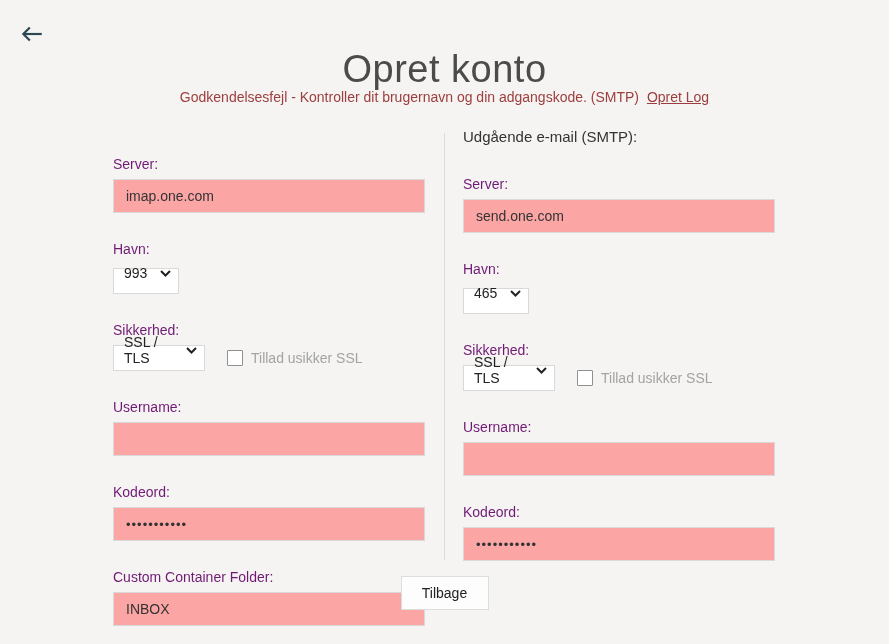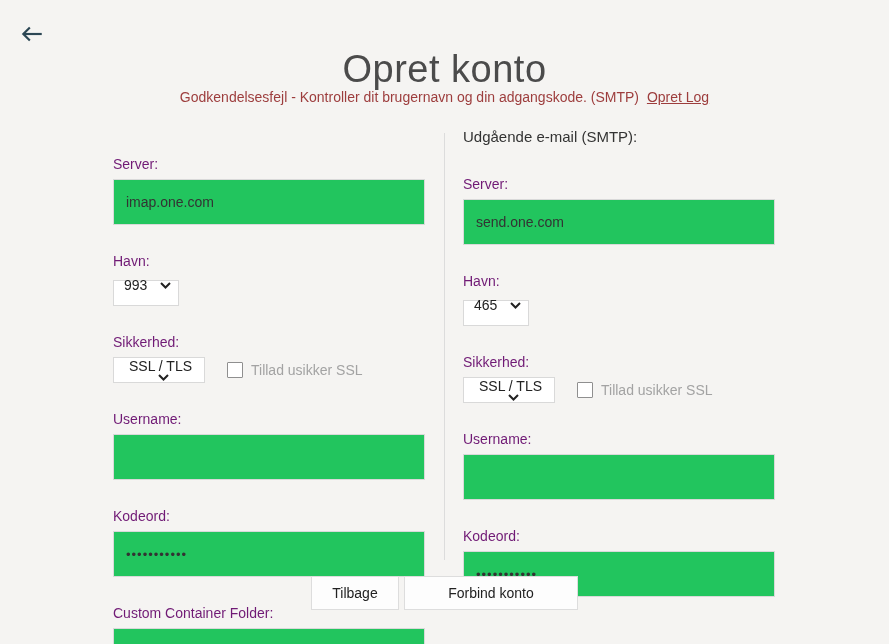--- a/index.html
+++ b/index.html
@@ -48,37 +48,37 @@
   }
 
   .col-heading { font-size: 15px; color: #333; height: 20px; }
 
   .field-label {
     font-size: 14px; color: #701a75;
     margin-top: 28px; margin-bottom: 6px; height: 17px;
   }
 
   .text-input {
-    width: 100%; height: 46px;
-    border: 1px solid #d9d9d9; background: #22c55e;
+    width: 100%; height: 34px;
+    border: 1px solid #d9d9d9; background: #fca5a5;
     padding: 0 12px; font-size: 14px; color: #333;
     font-family: "Liberation Sans", "DejaVu Sans", sans-serif;
     outline: none; border-radius: 0;
   }
   .password-input { font-size: 13px; letter-spacing: 1px; }
 
   .select-box {
     height: 26px; background: #fff;
     border: 1px solid #d9d9d9;
     display: inline-flex; align-items: center; justify-content: space-between;
     padding: 0 7px 16px 10px;
     font-size: 14px; color: #222; cursor: pointer;
   }
   .select-port { width: 66px; }
-  .select-security { width: 92px; flex-direction: column; }
+  .select-security { width: 92px; }
   .chevron { display: flex; align-items: center; margin-left: 6px; }
 
   .security-row { display: flex; align-items: center; }
   .checkbox {
     width: 16px; height: 16px; margin-left: 22px;
     border: 1px solid #8f8f8f; background: #fff;
     display: inline-block; flex: none; cursor: pointer; border-radius: 1px;
   }
   .checkbox-label { font-size: 14px; color: #a3a3a3; margin-left: 8px; white-space: nowrap; }
 
@@ -190,16 +190,15 @@
 
     <div class="field-label">Username:</div>
     <input class="text-input" type="text" value="" style="">
 
     <div class="field-label">Kodeord:</div>
     <input class="text-input password-input" type="text" value="•••••••••••" style="">
   </div>
 
   <div class="button-row">
     <button class="btn btn-back">Tilbage</button>
-    <button class="btn btn-connect">Forbind konto</button>
   </div>
 
 </div>
 
 </body></html>

